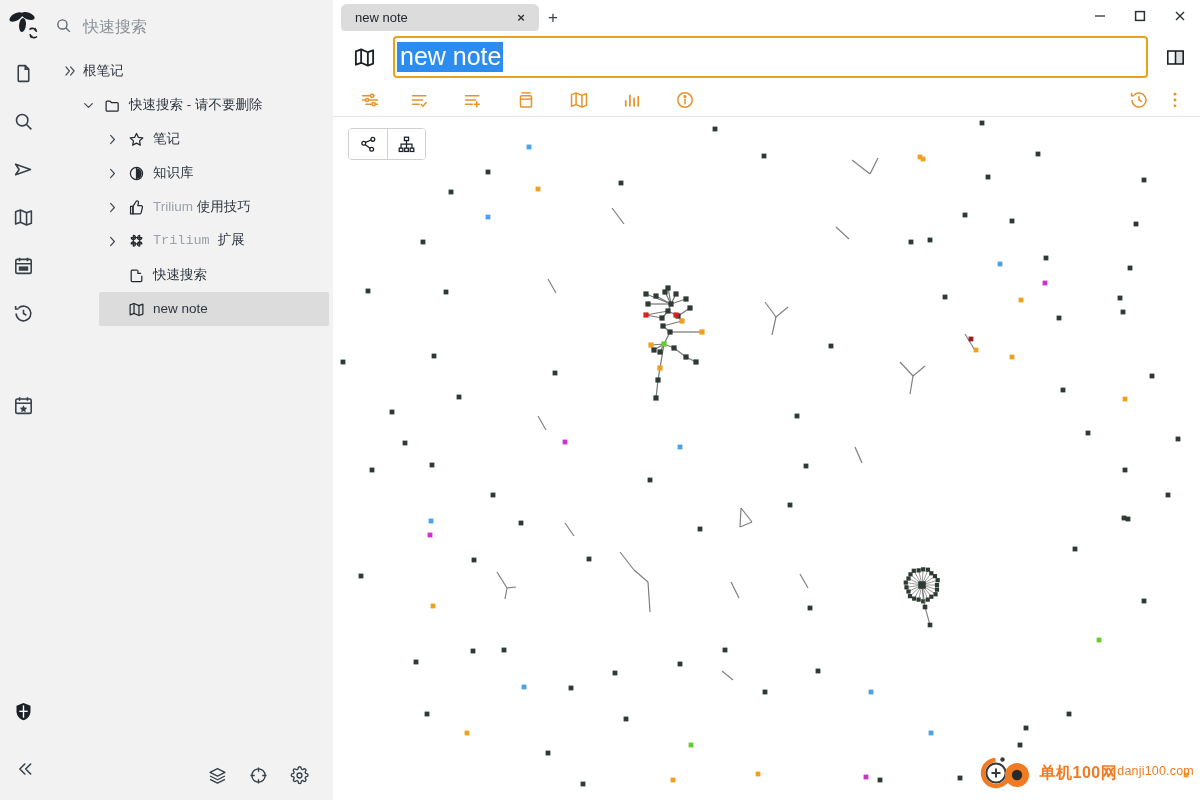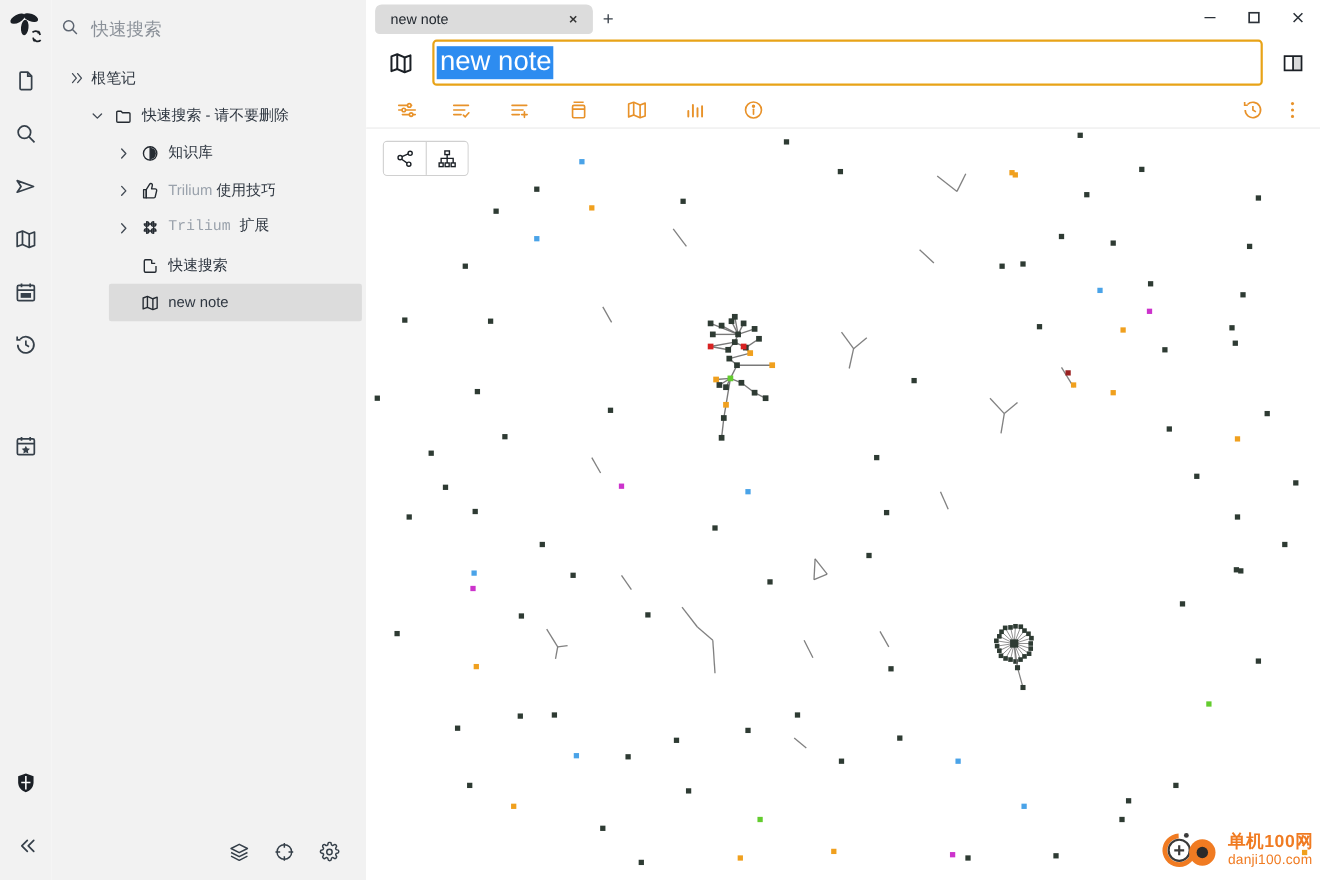--- a/index.html
+++ b/index.html
@@ -101,21 +101,21 @@
     position: absolute; left: 15px; top: 11px; display: flex;
     border: 1px solid #d0d0d0; border-radius: 4px; background: #fff; overflow: hidden; z-index: 5;
   }
   .ms-btn { width: 38px; height: 30px; display: flex; align-items: center;
             justify-content: center; color: #1b2026; cursor: pointer; background: #fff; }
   .ms-btn + .ms-btn { border-left: 1px solid #d0d0d0; }
   #graph { position: absolute; inset: 0; }
 
   .watermark { position: absolute; right: 6px; bottom: 6px; display: flex;
                align-items: center; gap: 6px; z-index: 10; }
-  .wm-text { display: flex; flex-direction: column; line-height: 1.05; }
+  .wm-text { display: flex; flex-direction: row; line-height: 1.05; }
   .wm-cn { font-size: 16px; color: #f07b22; font-weight: bold; letter-spacing: .5px; }
   .wm-en { font-size: 12.5px; color: #f07b22; letter-spacing: .2px; }
 </style>
 </head>
 <body>
 
 <div id="app">
 
   <div class="rail">
     <div class="rail-logo">
@@ -221,20 +221,33 @@
             <svg width="13" height="13" viewBox="0 0 24 24" fill="none" stroke="currentColor" stroke-width="2.3" stroke-linecap="round" stroke-linejoin="round">
               <path d="M5 8.5l7 7 7-7"></path>
             </svg>
           </span>
           <span class="ticon">
             <svg width="17" height="17" viewBox="0 0 24 24" fill="none" stroke="currentColor" stroke-width="1.75" stroke-linejoin="round">
               <path d="M3 7.2a1.4 1.4 0 0 1 1.4-1.4h4.2l1.8 2h8.2A1.4 1.4 0 0 1 20 9.2v9.4a1.4 1.4 0 0 1-1.4 1.4H4.4A1.4 1.4 0 0 1 3 18.6z"></path>
             </svg>
           </span>
           <span class="tlabel">快速搜索 - 请不要删除</span>
+        </div>
+        <div class="tree-row" style="margin-left: 52px; margin-right: 4px;">
+          <span class="tw chev">
+            <svg width="13" height="13" viewBox="0 0 24 24" fill="none" stroke="currentColor" stroke-width="2.3" stroke-linecap="round" stroke-linejoin="round">
+              <path d="M8.5 4.5l7 7.5-7 7.5"></path>
+            </svg>
+          </span>
+          <span class="ticon">
+            <svg width="17" height="17" viewBox="0 0 24 24" fill="none" stroke="currentColor" stroke-width="1.75" stroke-linejoin="round">
+              <path d="M12 3.4l2.7 5.6 6.1.8-4.5 4.2 1.1 6-5.4-2.9-5.4 2.9 1.1-6L3.2 9.8l6.1-.8z"></path>
+            </svg>
+          </span>
+          <span class="tlabel">笔记</span>
         </div>
         <div class="tree-row" style="margin-left: 52px; margin-right: 4px;">
           <span class="tw chev">
             <svg width="13" height="13" viewBox="0 0 24 24" fill="none" stroke="currentColor" stroke-width="2.3" stroke-linecap="round" stroke-linejoin="round">
               <path d="M8.5 4.5l7 7.5-7 7.5"></path>
             </svg>
           </span>
           <span class="ticon">
             <svg width="17" height="17" viewBox="0 0 24 24" fill="none" stroke="currentColor" stroke-width="1.75" stroke-linejoin="round">
               <circle cx="12" cy="12" r="8.6"></circle>

